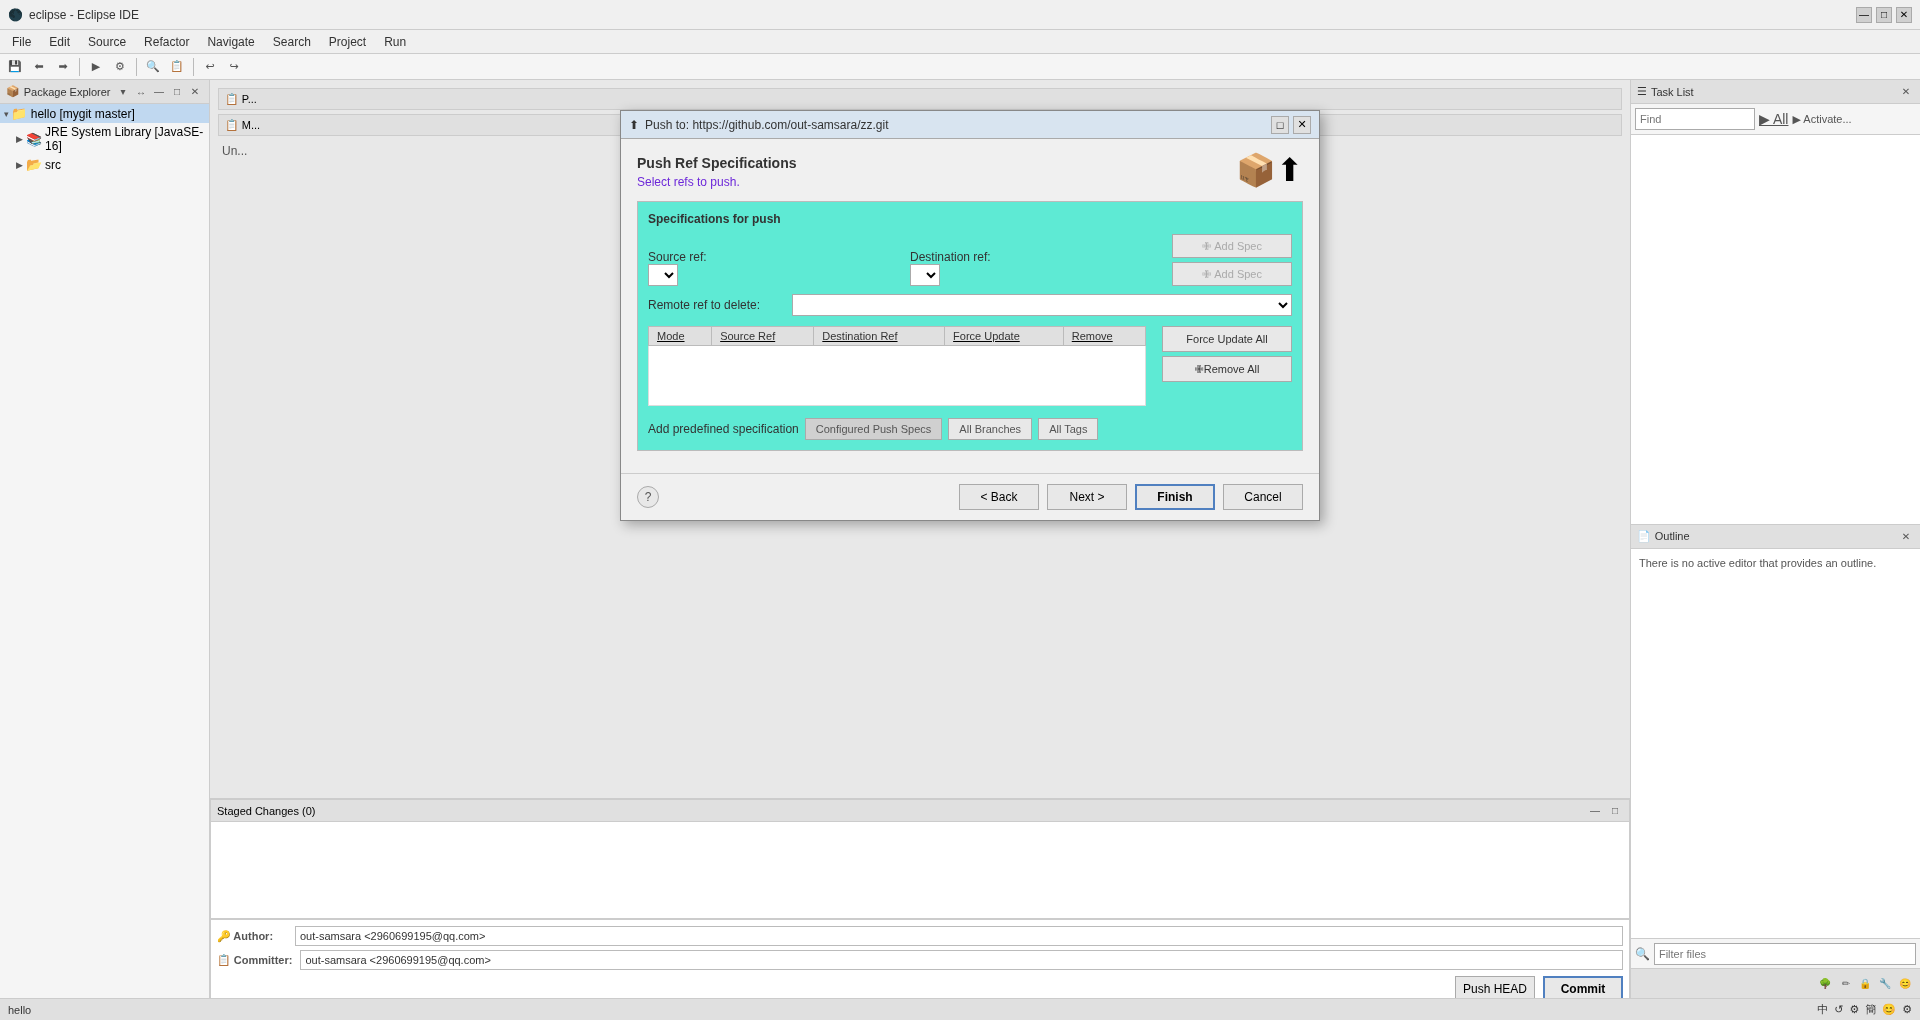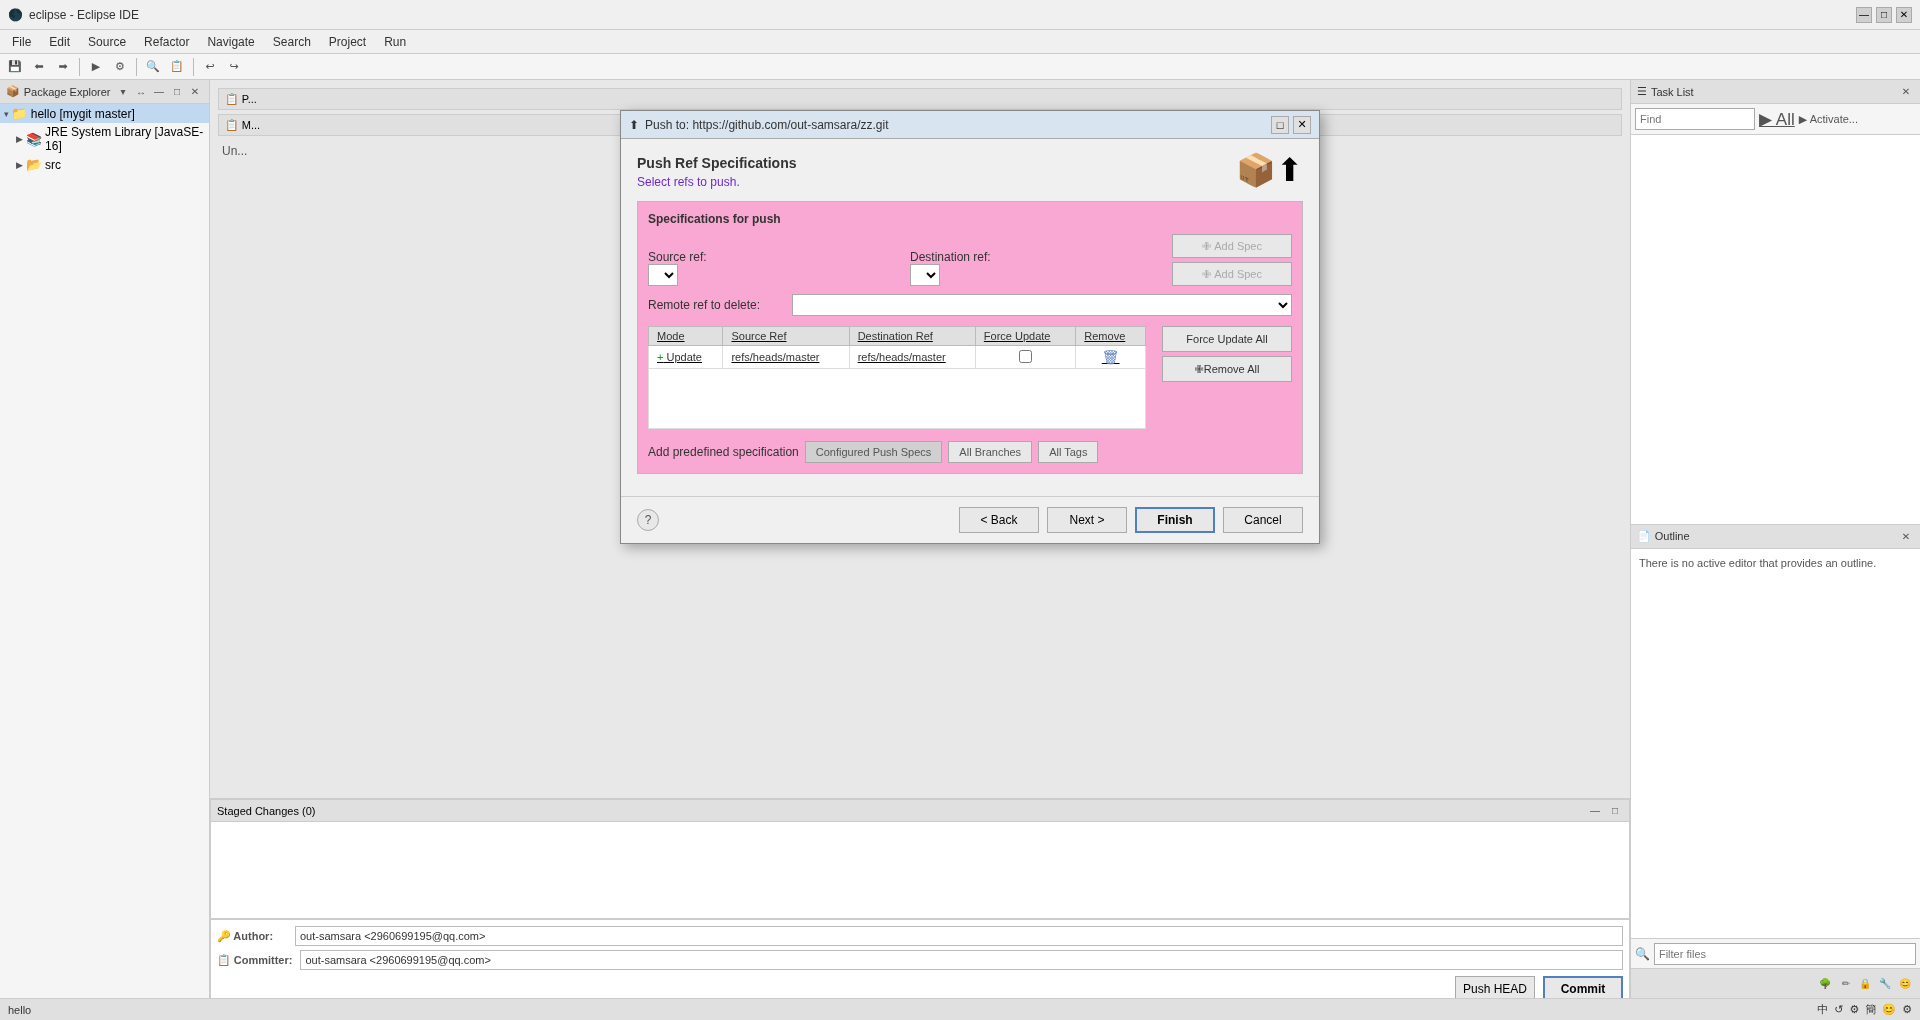--- a/index.html
+++ b/index.html
@@ -253,21 +253,21 @@
       font-size: 12px;
       color: #6d28d9;
     }
     .dialog-icon {
       font-size: 32px;
     }
 
     
     .specs-section {
       border: 1px solid #bbb;
-      background: #f9a8d4;
+      background: #5eead4;
       padding: 10px;
       margin-bottom: 10px;
     }
     .specs-title {
       font-size: 12px;
       font-weight: bold;
       color: #333;
       margin-bottom: 8px;
     }
     .ref-label {
@@ -721,34 +721,20 @@
                       <thead>
                         <tr>
                           <th>Mode</th>
                           <th>Source Ref</th>
                           <th>Destination Ref</th>
                           <th>Force Update</th>
                           <th>Remove</th>
                         </tr>
                       </thead>
                       <tbody>
-                        <tr>
-                          <td>
-                            <span class="mode-icon">+</span>
-                            Update
-                          </td>
-                          <td>refs/heads/master</td>
-                          <td>refs/heads/master</td>
-                          <td class="checkbox-cell">
-                            <input type="checkbox" class="spec-checkbox" style="">
-                          </td>
-                          <td class="checkbox-cell">
-                            <span class="delete-icon">🗑</span>
-                          </td>
-                        </tr>
                         <tr style="height:60px;">
                           <td colspan="5"></td>
                         </tr>
                       </tbody>
                     </table>
                   </div>
                   <div class="action-btns-col">
                     <button class="force-update-btn">
                       <span>Force Update All</span>
                     </button>
@@ -832,21 +818,21 @@
           <div class="panel-header-title">
             <span>☰</span>
             <span>Task List</span>
           </div>
           <div class="panel-header-actions">
             <span class="panel-icon-btn">✕</span>
           </div>
         </div>
         <div style="padding:4px; display:flex; align-items:center; gap:4px; border-bottom:1px solid #ccc;">
           <input class="search-box" type="text" placeholder="Find" style="">
-          <span style="font-size:17px; color:#555;text-decoration:underline;">▶ All</span>
+          <span style="font-size:14px; color:#555;text-decoration:underline;">▶ All</span>
           <span style="font-size:11px; color:#555;">▶ Activate...</span>
         </div>
         <div class="panel-content"></div>
       </div>
 
       <div class="outline-panel">
         <div class="panel-header">
           <div class="panel-header-title">
             <span>📄</span>
             <span>Outline</span>

